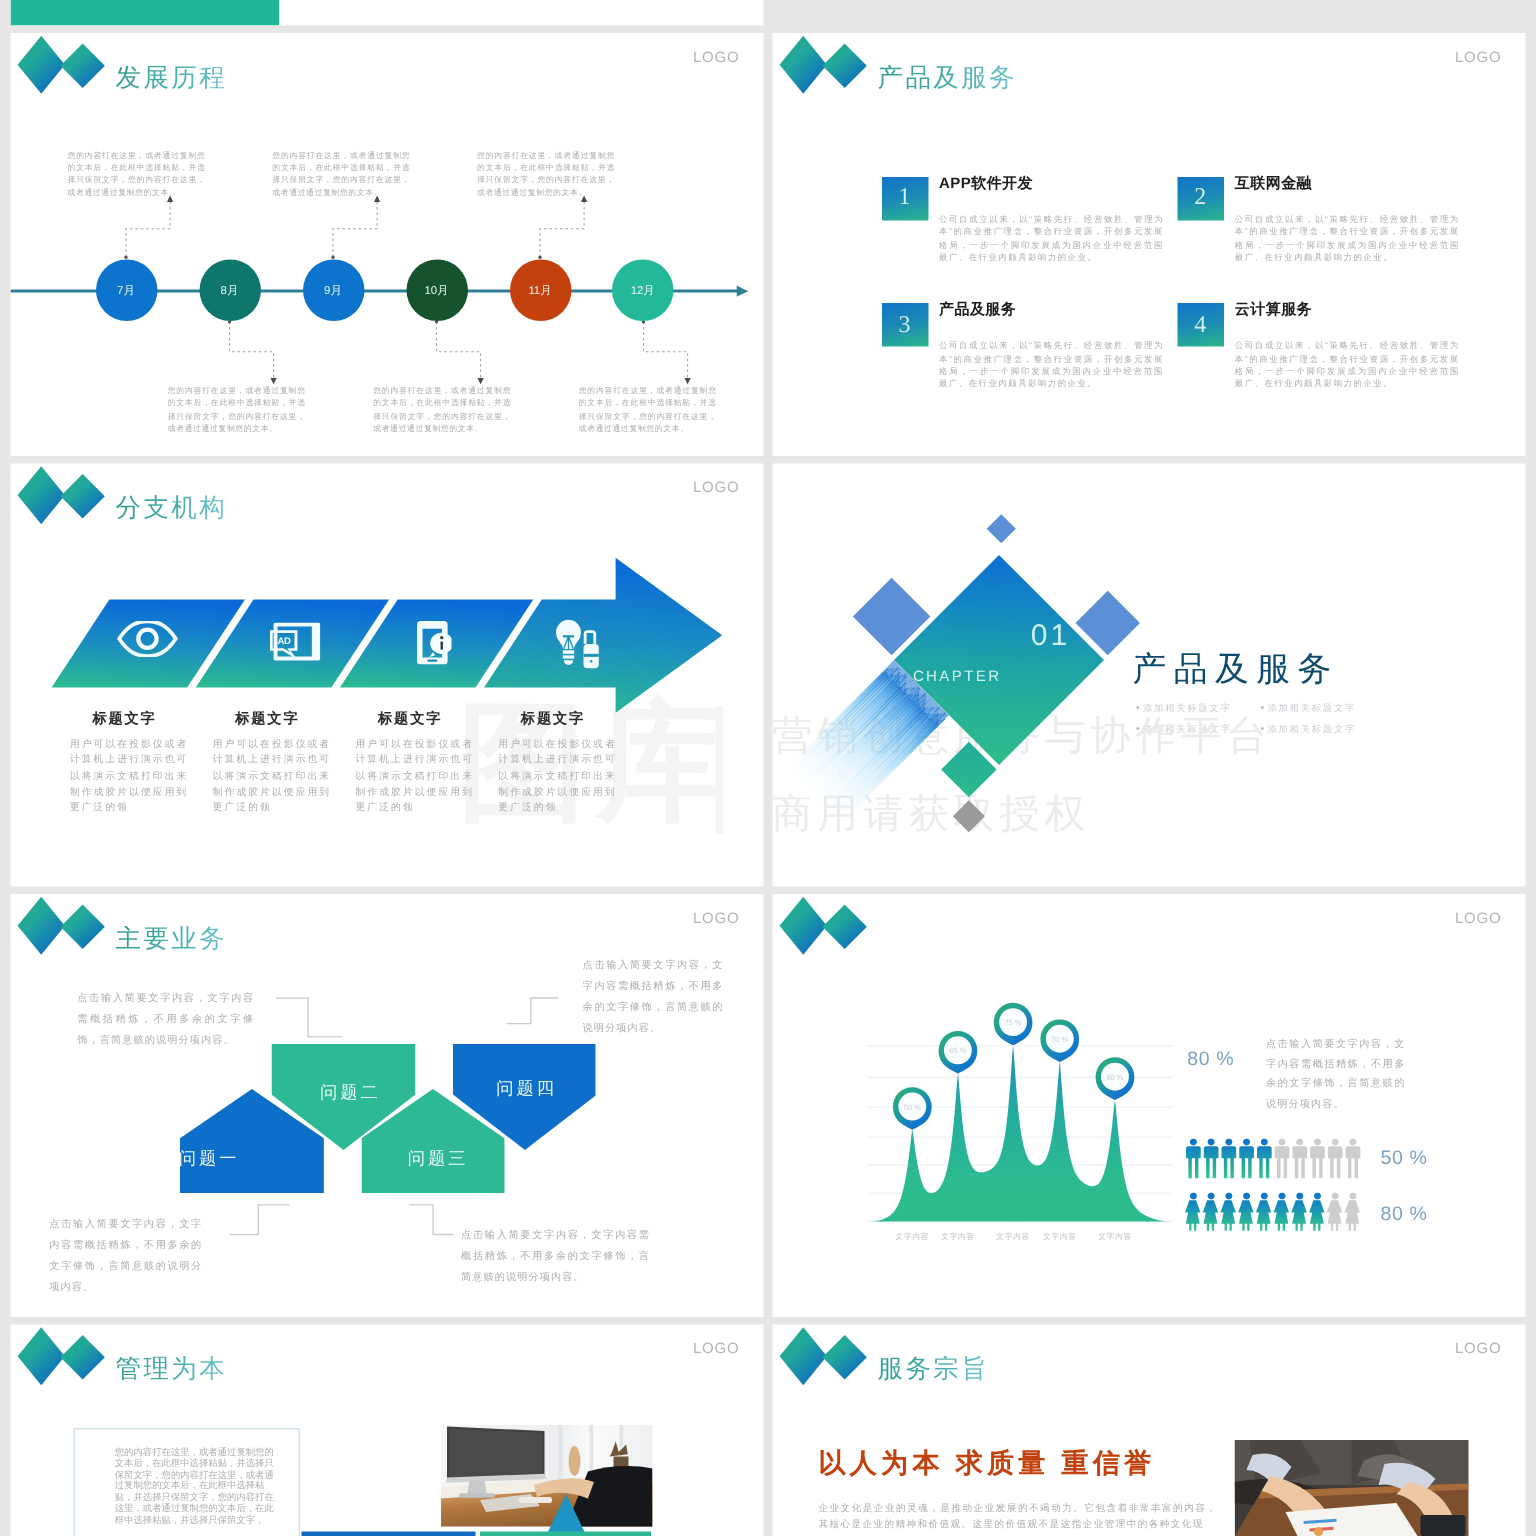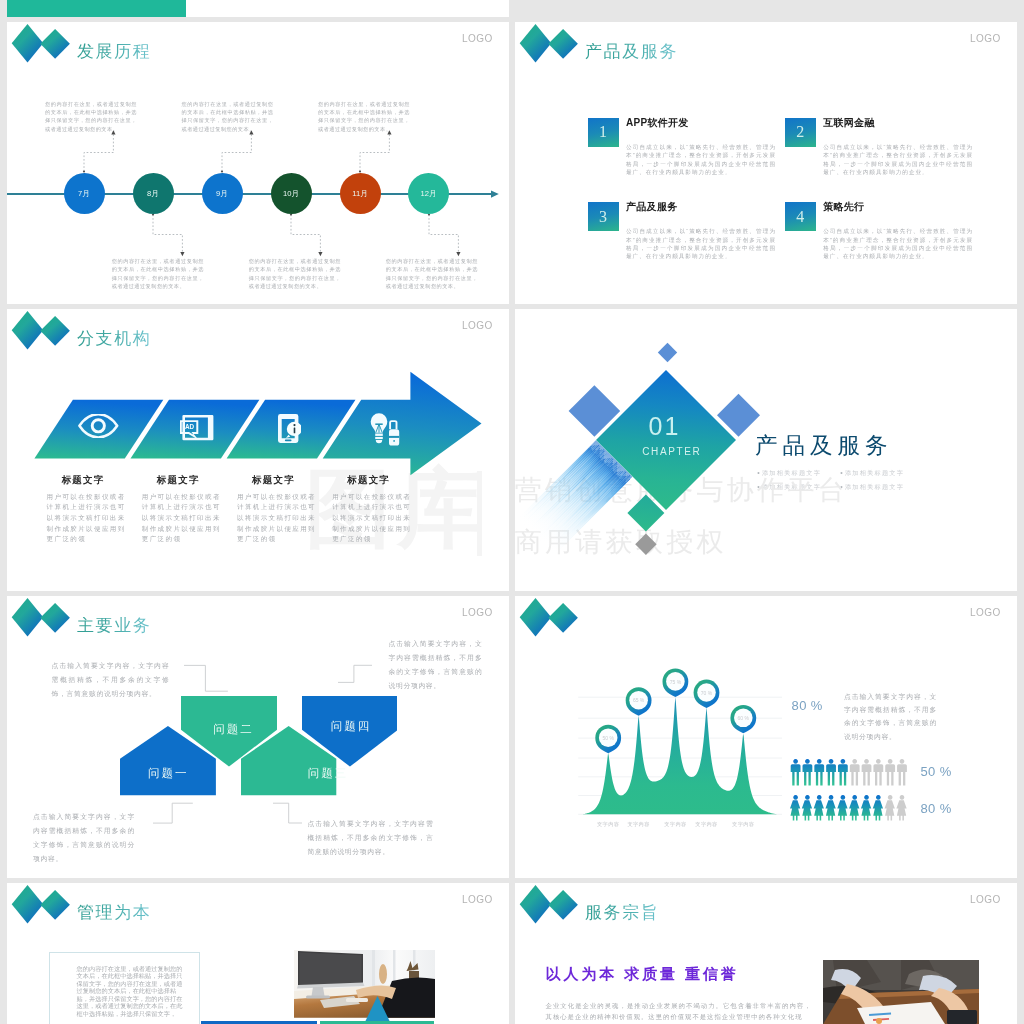--- a/index.html
+++ b/index.html
@@ -131,21 +131,21 @@
       <div class="num-box" style="left: 72.5px; top: 95.7px;">1</div>
       <div class="it-head" style="left: 111px; top: 95.6px;">APP软件开发</div>
       <div class="body-txt" style="left: 111px; top: 121px; width: 150px; font-size: 5.6px; letter-spacing: 1px; line-height: 8.3px;">公司自成立以来，以“策略先行、经营致胜、管理为本”的商业推广理念，整合行业资源，开创多元发展格局，一步一个脚印发展成为国内企业中经营范围最广、在行业内颇具影响力的企业。</div>
       <div class="num-box" style="left: 269.7px; top: 95.7px;">2</div>
       <div class="it-head" style="left: 308.2px; top: 95.6px;">互联网金融</div>
       <div class="body-txt" style="left: 308.2px; top: 121px; width: 150px; font-size: 5.6px; letter-spacing: 1px; line-height: 8.3px;">公司自成立以来，以“策略先行、经营致胜、管理为本”的商业推广理念，整合行业资源，开创多元发展格局，一步一个脚印发展成为国内企业中经营范围最广、在行业内颇具影响力的企业。</div>
       <div class="num-box" style="left: 72.5px; top: 180px;">3</div>
       <div class="it-head" style="left: 111px; top: 179.9px;">产品及服务</div>
       <div class="body-txt" style="left: 111px; top: 205.3px; width: 150px; font-size: 5.6px; letter-spacing: 1px; line-height: 8.3px;">公司自成立以来，以“策略先行、经营致胜、管理为本”的商业推广理念，整合行业资源，开创多元发展格局，一步一个脚印发展成为国内企业中经营范围最广、在行业内颇具影响力的企业。</div>
       <div class="num-box" style="left: 269.7px; top: 180px;">4</div>
-      <div class="it-head" style="left: 308.2px; top: 179.9px;">策略先行</div>
+      <div class="it-head" style="left: 308.2px; top: 179.9px;">云计算服务</div>
       <div class="body-txt" style="left: 308.2px; top: 205.3px; width: 150px; font-size: 5.6px; letter-spacing: 1px; line-height: 8.3px;">公司自成立以来，以“策略先行、经营致胜、管理为本”的商业推广理念，整合行业资源，开创多元发展格局，一步一个脚印发展成为国内企业中经营范围最广、在行业内颇具影响力的企业。</div>
     </div>
     <div class="slide" style="left: 7px; top: 309px; width: 502px; height: 282px;">
       <div style="position: absolute; left: 0px; top: 0px; width: 64px; height: 42px;">
         <svg width="64" height="42" viewBox="0 0 64 42">
           <defs>
             <linearGradient id="lga2" x1="0" y1="0" x2="0.85" y2="1">
               <stop offset="0%" stop-color="#1fae86"></stop>
               <stop offset="42%" stop-color="#22a79c"></stop>
               <stop offset="100%" stop-color="#0a61c6"></stop>
@@ -410,22 +410,22 @@
               <rect x="50.27" y="8.75" width="1.02" height="57.20" fill="url(#strk)" opacity="0.73"></rect>
               <rect x="50.61" y="10.24" width="0.59" height="60.86" fill="url(#strk)" opacity="0.64"></rect>
               <rect x="50.96" y="5.40" width="0.49" height="26.38" fill="url(#strk)" opacity="0.44"></rect>
               <rect x="51.31" y="3.63" width="0.98" height="60.65" fill="url(#strk)" opacity="0.80"></rect>
               <rect x="51.65" y="9.62" width="1.03" height="101.44" fill="url(#strk)" opacity="0.36"></rect>
             </g>
           </g>
           <polygon points="151,61 221,131 151,201 81,131" fill="url(#bigd)"></polygon>
         </svg>
       </div>
-      <div style="position: absolute; left: 98.4px; top: 104.8px; width: 100px; text-align: center; color: rgb(200, 240, 239); font-size: 25px; letter-spacing: 2px; text-indent: 2px; z-index: 10; line-height: 1;">01</div>
-      <div style="position: absolute; left: 106px; top: 138.4px; width: 100px; text-align: center; color: rgb(212, 242, 238); font-size: 10px; letter-spacing: 1.6px; text-indent: 1.6px; z-index: 10; line-height: 1;">CHAPTER</div>
+      <div style="position: absolute; left: 98.4px; top: 104.8px; width: 100px; text-align: right; color: rgb(200, 240, 239); font-size: 20px; letter-spacing: 2px; text-indent: 2px; z-index: 10; line-height: 1;">01</div>
+      <div style="position: absolute; left: 92px; top: 138.4px; width: 100px; text-align: left; color: rgb(212, 242, 238); font-size: 10px; letter-spacing: 1.6px; text-indent: 1.6px; z-index: 10; line-height: 1;">CHAPTER</div>
       <div style="position: absolute; left: 240px; top: 126px; color: #0c4a6e; font-size: 22.5px; letter-spacing: 5px; white-space: nowrap; z-index: 5; line-height: 1;">产品及服务</div>
       <div style="position: absolute; left: 242.3px; top: 159.8px; color: rgb(201, 204, 208); font-size: 6.2px; letter-spacing: 1.2px; white-space: nowrap; z-index: 5; line-height: 1;"><span style="color:#b3b8bd;font-size:7px">•</span><span style="display:inline-block;width:1px"></span><span>添加相关标题文字</span></div>
       <div style="position: absolute; left: 325.3px; top: 159.8px; color: rgb(201, 204, 208); font-size: 6.2px; letter-spacing: 1.2px; white-space: nowrap; z-index: 5; line-height: 1;"><span style="color:#b3b8bd;font-size:7px">•</span><span style="display:inline-block;width:1px"></span><span>添加相关标题文字</span></div>
       <div style="position: absolute; left: 242.3px; top: 174.2px; color: rgb(201, 204, 208); font-size: 6.2px; letter-spacing: 1.2px; white-space: nowrap; z-index: 5; line-height: 1;"><span style="color:#b3b8bd;font-size:7px">•</span><span style="display:inline-block;width:1px"></span><span>添加相关标题文字</span></div>
       <div style="position: absolute; left: 325.3px; top: 174.2px; color: rgb(201, 204, 208); font-size: 6.2px; letter-spacing: 1.2px; white-space: nowrap; z-index: 5; line-height: 1;"><span style="color:#b3b8bd;font-size:7px">•</span><span style="display:inline-block;width:1px"></span><span>添加相关标题文字</span></div>
       <div class="wm" style="left: -0.3px; top: 162.9px; font-size: 27px; letter-spacing: 3.3px; z-index: 6; color: rgb(235, 235, 235); font-weight: 500;">营销创意服务与协作平台</div>
       <div class="wm" style="left: -0.3px; top: 214.5px; font-size: 27px; letter-spacing: 3.3px; z-index: 6; color: rgb(235, 235, 235); font-weight: 500;">商用请获取授权</div>
     </div>
     <div class="slide" style="left: 7px; top: 596px; width: 502px; height: 282px;">
       <div style="position: absolute; left: 0px; top: 0px; width: 64px; height: 42px;">
@@ -441,33 +441,33 @@
           <polygon points="48.1,7.0 62.9,21.8 48.1,36.7 33.3,21.8" fill="url(#lga3)"></polygon>
         </svg>
       </div>
       <div class="hdr-title" style="left: 70px; top: 21px;">主要业务</div>
       <div class="logo-word" style="left: 455px; top: 12px;">LOGO</div>
       <div style="position: absolute; left: 112.7px; top: 130.3px; width: 95.9px; height: 69.3px;">
         <svg width="95.9" height="69.3" viewBox="0 0 95.9 69.3">
           <polygon points="47.95,0 95.9,32.8 95.9,69.3 0,69.3 0,32.8" fill="#0d6fc9"></polygon>
         </svg>
       </div>
-      <div class="biz-card" style="left: 110.2px; top: 172px; width: 100px; text-align: center; text-indent: 2px;">问题一</div>
+      <div class="biz-card" style="left: 110.2px; top: 172px; width: 100px; text-indent: 2px;">问题一</div>
       <div style="position: absolute; left: 173.6px; top: 100.3px; width: 96px; height: 70.6px;">
         <svg width="96" height="70.6" viewBox="0 0 96 70.6">
           <polygon points="0,0 96,0 96,33.7 48,70.6 0,33.7" fill="#2cb993"></polygon>
         </svg>
       </div>
       <div class="biz-card" style="left: 175.5px; top: 127.6px; width: 100px; text-align: center; text-indent: 2px;">问题二</div>
       <div style="position: absolute; left: 234.3px; top: 130.3px; width: 95.3px; height: 69.3px;">
         <svg width="95.3" height="69.3" viewBox="0 0 95.3 69.3">
           <polygon points="47.65,0 95.3,32.8 95.3,69.3 0,69.3 0,32.8" fill="#2cb993"></polygon>
         </svg>
       </div>
-      <div class="biz-card" style="left: 234.1px; top: 172px; width: 100px; text-align: center; text-indent: 2px; padding-left: 36px;">问题三</div>
+      <div class="biz-card" style="left: 234.1px; top: 172px; width: 100px; text-align: center; text-indent: 2px;">问题三</div>
       <div style="position: absolute; left: 294.6px; top: 100.3px; width: 95.9px; height: 70.6px;">
         <svg width="95.9" height="70.6" viewBox="0 0 95.9 70.6">
           <polygon points="0,0 95.9,0 95.9,33.7 47.95,70.6 0,33.7" fill="#0d6fc9"></polygon>
         </svg>
       </div>
       <div class="biz-card" style="left: 293px; top: 124.5px; width: 100px; text-align: center; text-indent: 2px;">问题四</div>
       <div class="body-txt" style="left: 44.5px; top: 63.1px; width: 118px; font-size: 6.8px; letter-spacing: 0.7px; line-height: 14px;">点击输入简要文字内容，文字内容需概括精炼，不用多余的文字修饰，言简意赅的说明分项内容。</div>
       <div class="body-txt" style="left: 381.4px; top: 41px; width: 94px; font-size: 6.8px; letter-spacing: 0.7px; line-height: 14px;">点击输入简要文字内容，文字内容需概括精炼，不用多余的文字修饰，言简意赅的说明分项内容。</div>
       <div class="body-txt" style="left: 25.9px; top: 214.4px; width: 102px; font-size: 6.8px; letter-spacing: 0.7px; line-height: 14px;">点击输入简要文字内容，文字内容需概括精炼，不用多余的文字修饰，言简意赅的说明分项内容。</div>
       <div class="body-txt" style="left: 300.4px; top: 221.4px; width: 126px; font-size: 6.8px; letter-spacing: 0.7px; line-height: 14px;">点击输入简要文字内容，文字内容需概括精炼，不用多余的文字修饰，言简意赅的说明分项内容。</div>
@@ -682,21 +682,21 @@
               <stop offset="42%" stop-color="#22a79c"></stop>
               <stop offset="100%" stop-color="#0a61c6"></stop>
             </linearGradient>
           </defs>
           <polygon points="20.5,1.9 36.2,21.2 20.5,40.5 4.7,21.2" fill="url(#lga6)"></polygon>
           <polygon points="48.1,7.0 62.9,21.8 48.1,36.7 33.3,21.8" fill="url(#lga6)"></polygon>
         </svg>
       </div>
       <div class="hdr-title" style="left: 70px; top: 21px;">服务宗旨</div>
       <div class="logo-word" style="left: 455px; top: 12px;">LOGO</div>
-      <div style="position: absolute; left: 30.6px; top: 83.1px; color: #6d28d9; font-size: 15px; font-weight: 700; letter-spacing: 2.9px; white-space: nowrap; line-height: 1;">以人为本 求质量  重信誉</div>
+      <div style="position: absolute; left: 30.6px; top: 83.1px; color: #c2410c; font-size: 18px; font-weight: 700; letter-spacing: 2.9px; white-space: nowrap; line-height: 1;">以人为本 求质量  重信誉</div>
       <div class="body-txt" style="left: 30.6px; top: 117.1px; width: 266px; font-size: 6.4px; letter-spacing: 0.95px; line-height: 11.3px;">企业文化是企业的灵魂，是推动企业发展的不竭动力。它包含着非常丰富的内容，其核心是企业的精神和价值观。这里的价值观不是这指企业管理中的各种文化现</div>
       <div class="photo" style="left: 307.8px; top: 76.6px; width: 156.7px; height: 64.4px;">
         <svg width="156.7" height="64.4" viewBox="0 0 156.7 64.4">
           <rect width="156.7" height="64.4" fill="#3e3b39"></rect>
           <rect x="0" y="0" width="156.7" height="30" fill="#56524e"></rect>
           <path d="M10,0 l34,0 l14,22 l-44,10 z" fill="#4b4642"></path>
           <path d="M78,0 l28,0 l10,20 l-38,10 z" fill="#4b4642"></path>
           <path d="M86,14 q18,-10 34,2 l-4,14 l-34,-6 z" fill="#6d6863"></path>
           <path d="M0,28 q30,-6 58,6 l-6,14 l-52,-6 z" fill="#2d2a28"></path>
           <path d="M18,34 L156.7,29 L156.7,64.4 L0,64.4 Z" fill="#7d4f2c"></path>

